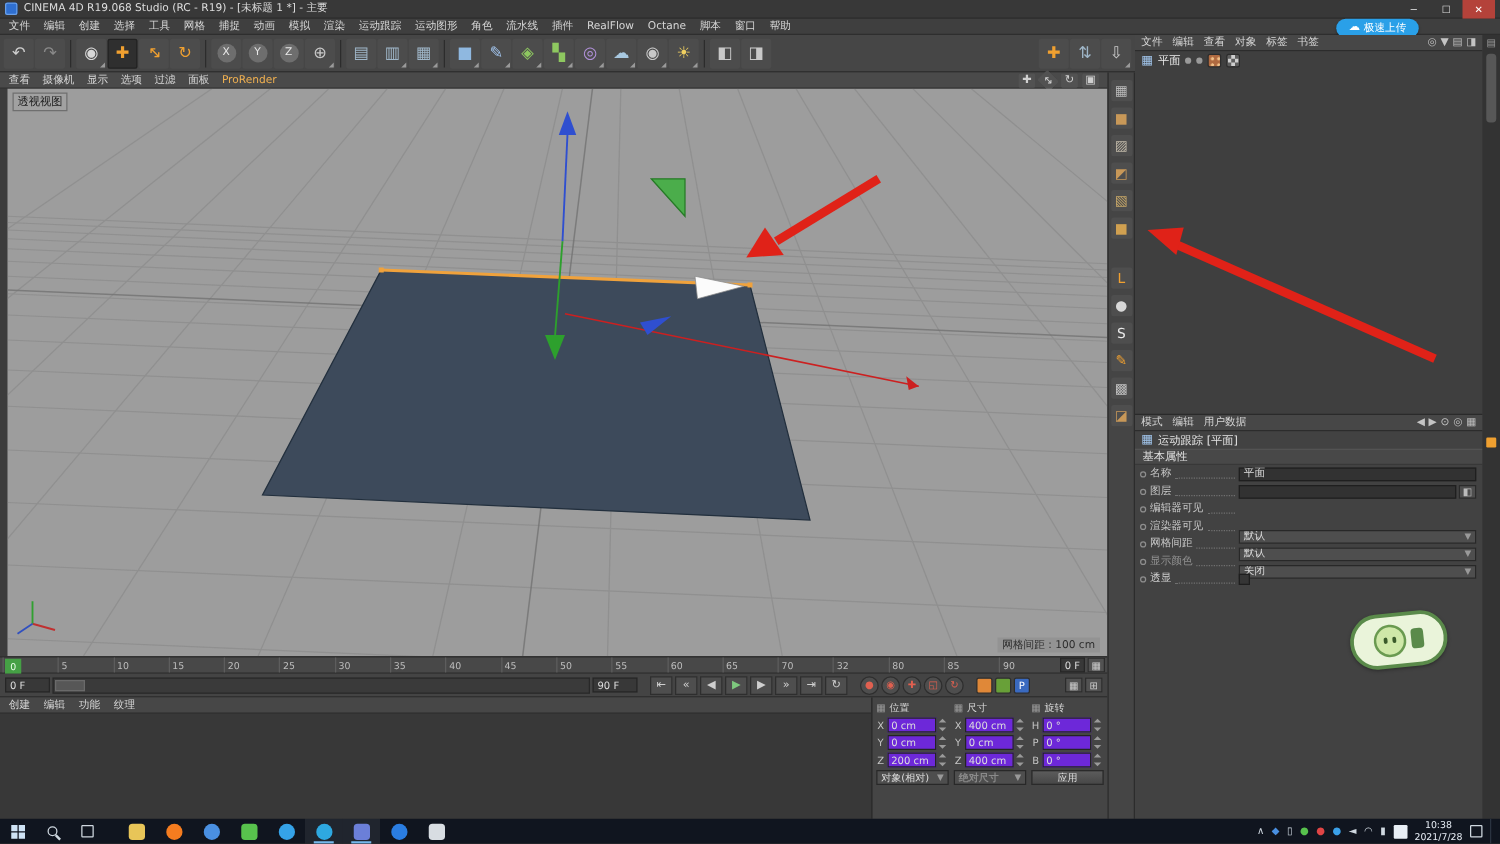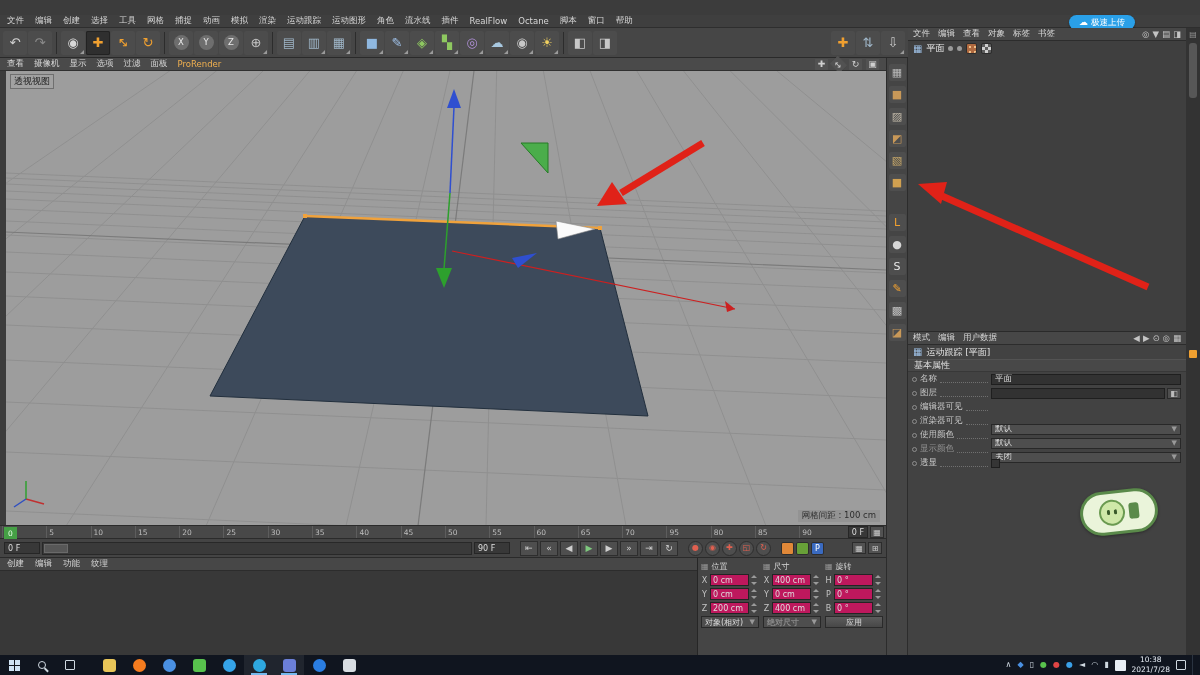--- a/index.html
+++ b/index.html
@@ -69,21 +69,21 @@
 #bottomleft{position:absolute;left:0;top:558px;width:697px;height:97px;background:#383838;}
 #blmenu{height:13px;background:#474747;border-bottom:1px solid #2c2c2c;display:flex;gap:11px;align-items:center;padding:0 7px;font-size:8.5px;color:#d6d6d6;}
 
 
 #coords{position:absolute;left:697px;top:558px;width:189px;height:97px;background:#454545;border-left:1px solid #262626;padding:3px 3px 2px;display:flex;flex-direction:column;gap:2px;font-size:8px;}
 .crow{display:grid;grid-template-columns:1fr 1fr 1fr;gap:4px;}
 .chead{display:flex;align-items:center;gap:3px;color:#d8d8d8;}
 .chead .mi{font-size:8px;color:#999;}
 .ccell{display:flex;align-items:center;gap:2px;}
 .ccell .ax{width:7px;color:#c4c4c4;text-align:center;flex:none;}
-.cin{flex:1;height:12px;background:#be185d;border:1px solid #242424;color:#ddd;display:flex;align-items:center;padding:0 2px;white-space:nowrap;overflow:hidden;}
+.cin{flex:1;height:12px;background:#6d28d9;border:1px solid #242424;color:#ddd;display:flex;align-items:center;padding:0 2px;white-space:nowrap;overflow:hidden;}
 .spin{width:8px;height:12px;display:flex;flex-direction:column;justify-content:space-between;padding:1px 0;flex:none;}
 .spin i{width:0;height:0;border-left:3px solid transparent;border-right:3px solid transparent;display:block;}
 .spin .up{border-bottom:3px solid #9a9a9a;}
 .spin .dn{border-top:3px solid #9a9a9a;}
 .ddl{height:12px;background:#4e4e4e;border:1px solid #282828;display:flex;align-items:center;justify-content:space-between;padding:0 3px;color:#ddd;white-space:nowrap;overflow:hidden;}
 .ddl .ar{color:#999;font-size:7px;}
 .ddl.dis{color:#8a8a8a;font-weight:bold;}
 .abtn{height:12px;background:linear-gradient(#5c5c5c,#474747);border:1px solid #2a2a2a;color:#ddd;display:flex;align-items:center;justify-content:center;}
 
 
@@ -161,20 +161,29 @@
 .sliver{width:5px;height:20px;border-left:1px solid #2a3340;}
 
 
 #arrows{position:absolute;inset:0;pointer-events:none;z-index:60;}
 </style>
 </head>
 <body>
 
 <div id="app">
 
+  <div id="titlebar">
+    <span class="appico"></span>
+    <span class="ttl">CINEMA 4D R19.068 Studio (RC - R19) - [未标题 1 *] - 主要</span>
+    <span class="winbtns">
+      <span>─</span>
+      <span>☐</span>
+      <span class="close">✕</span>
+    </span>
+  </div>
 
   <div id="menubar">
 
   <span>文件</span>
       <span>编辑</span>
       <span>创建</span>
       <span>选择</span>
       <span>工具</span>
       <span>网格</span>
       <span>捕捉</span>
@@ -407,21 +416,21 @@
         <span>25</span>
         <span>30</span>
         <span>35</span>
         <span>40</span>
         <span>45</span>
         <span>50</span>
         <span>55</span>
         <span>60</span>
         <span>65</span>
         <span>70</span>
-        <span>95</span>
+        <span>32</span>
         <span>80</span>
         <span>85</span>
         <span>90</span>
       </div>
     <div class="tlend">
       <span class="fld">0 F</span>
       <span class="sicon">▦</span>
     </div>
     <div id="playhead">0</div>
   </div>
@@ -743,21 +752,21 @@
         <span class="leader"></span>
         <span class="actl">
             <span class="ddl">
               <span>默认</span>
               <span class="ar">▼</span>
             </span>
           </span>
       </div>
       <div class="arow">
         <span class="adot"></span>
-        <span class="albl">使用颜色</span>
+        <span class="albl">网格间距</span>
         <span class="leader"></span>
         <span class="actl">
             <span class="ddl">
               <span>关闭</span>
               <span class="ar">▼</span>
             </span>
           </span>
       </div>
       <div class="arow">
         <span class="adot"></span>

